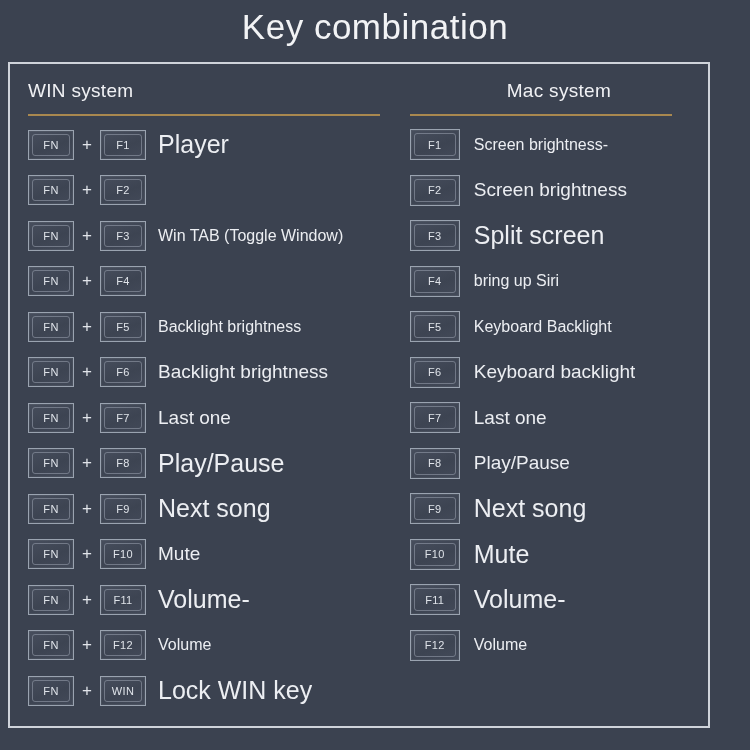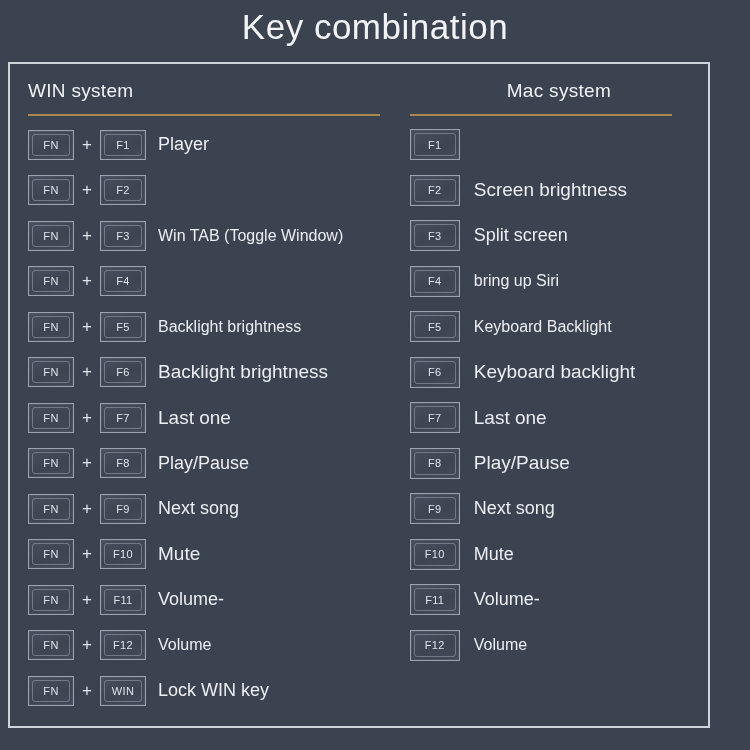--- a/index.html
+++ b/index.html
@@ -110,21 +110,21 @@
     flex: none;
   }
   .label {
     margin-left: 12px;
     color: #eceef2;
     white-space: nowrap;
     overflow: hidden;
   }
   .mac-label { margin-left: 14px; }
   
-  .fs-xl { font-size: 18px; }
+  .fs-xl { font-size: 25px; }
   .fs-lg { font-size: 19px; }
   .fs-md { font-size: 16px; }
   .key-win-label { font-size: 9.5px; letter-spacing: 1px; }
 </style>
 </head>
 <body>
 
 <div class="page">
 
   <div class="title">Key combination</div>
@@ -295,20 +295,21 @@
 
       <div class="col col-mac">
         <div class="col-head">Mac system</div>
         <div class="rule"></div>
         <div class="rows" id="mac-rows">
             <div class="row">
               <div class="key key-mac">
                 <span class="inner"></span>
                 <span class="kl ">F1</span>
               </div>
+              <span class="label mac-label fs-md">Screen brightness-</span>
             </div>
             <div class="row">
               <div class="key key-mac">
                 <span class="inner"></span>
                 <span class="kl ">F2</span>
               </div>
               <span class="label mac-label fs-lg">Screen brightness</span>
             </div>
             <div class="row">
               <div class="key key-mac">

